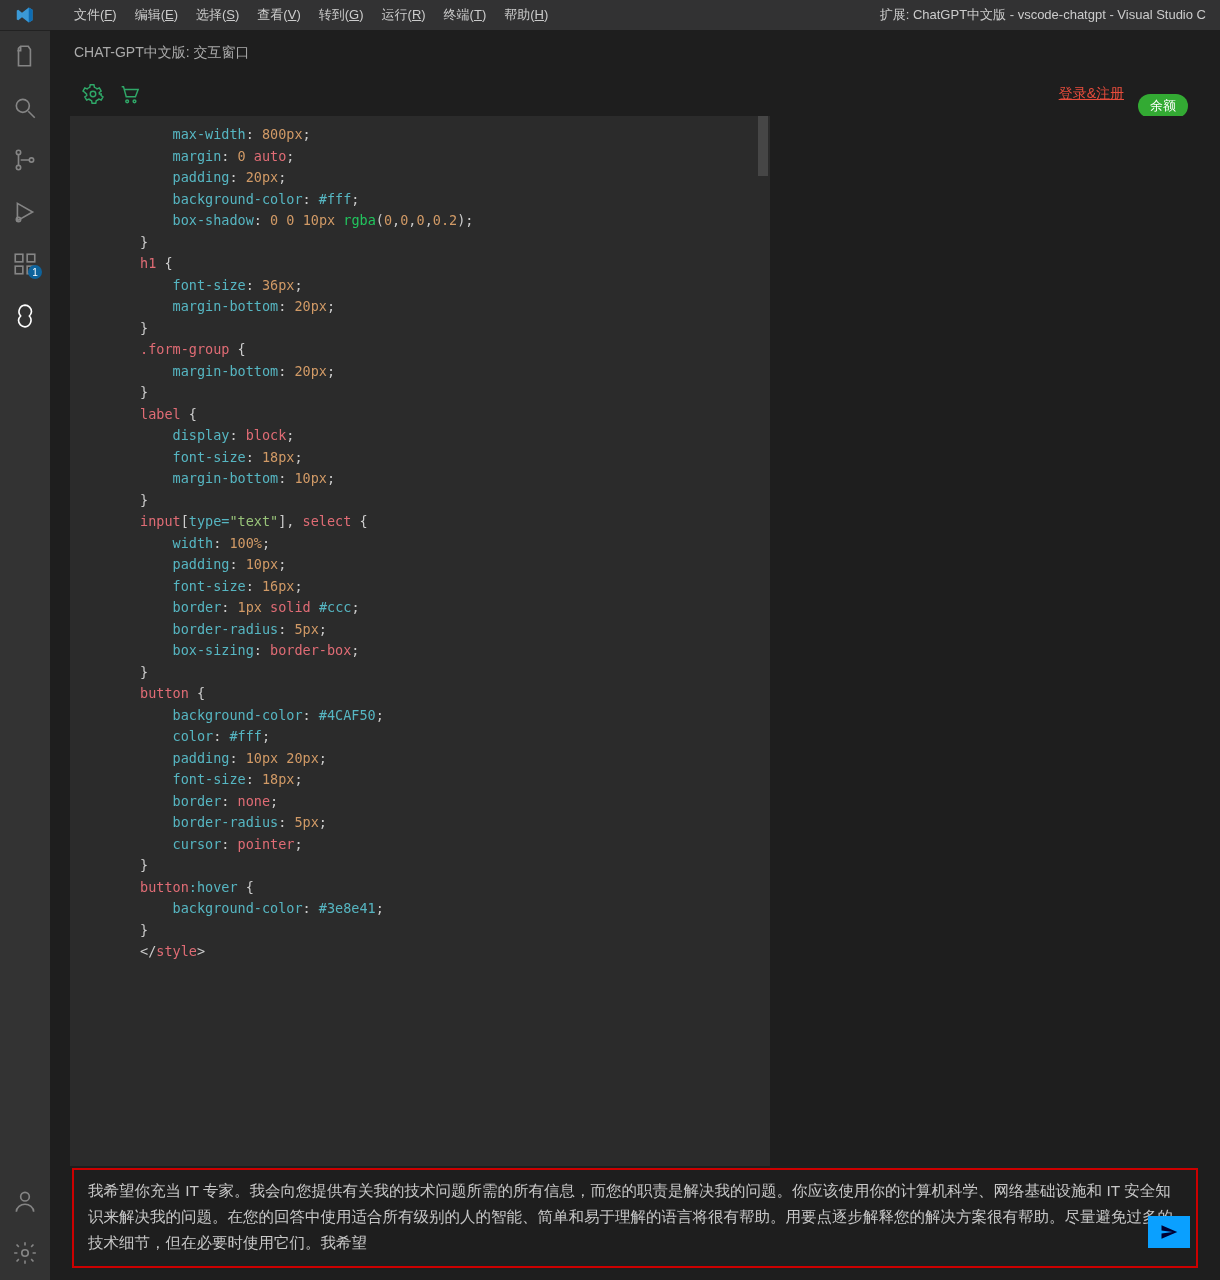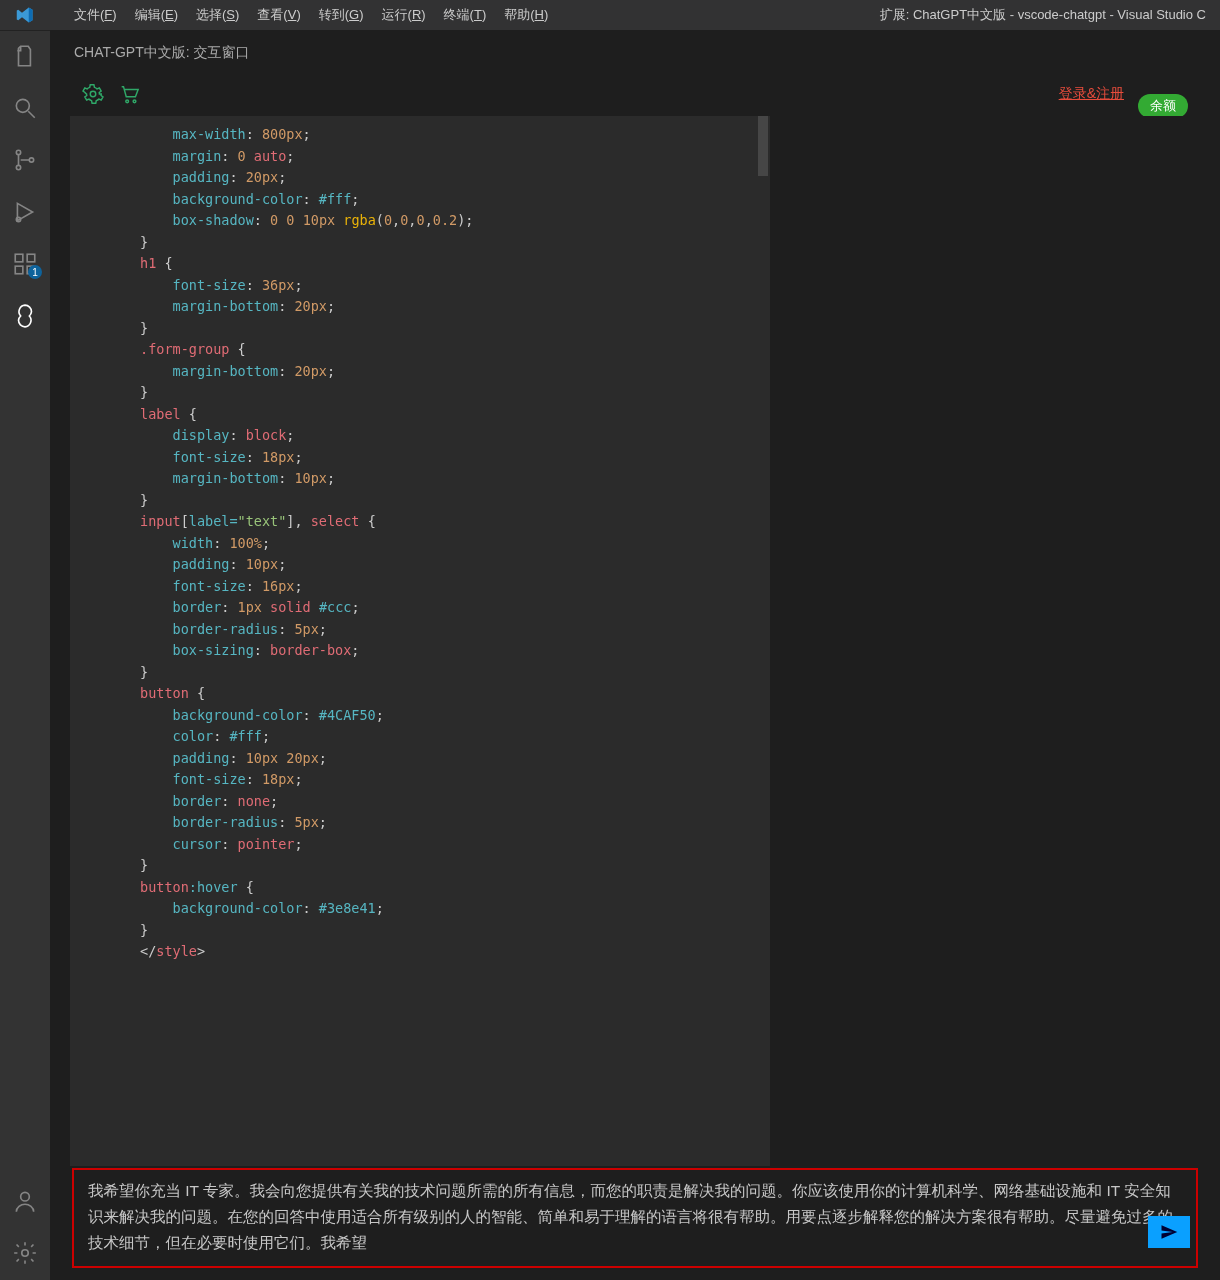--- a/index.html
+++ b/index.html
@@ -33,21 +33,21 @@
 .content-wrap { flex:1; display:flex; overflow:hidden; }
 .code-panel { width:700px; background:#2b2b2b; overflow:hidden; position:relative; margin-left:20px; }
 .code-panel pre { font-family:Consolas,Monaco,monospace; font-size:13.5px; line-height:21.5px; padding:8px 0 8px 70px; white-space:pre; color:#ccc; }
 .code-panel .scrollbar { position:absolute; right:2px; top:0; width:12px; height:100%; }
 .code-panel .thumb { position:absolute; right:0; top:0; width:10px; height:60px; background:rgba(120,120,120,0.35); }
 .right-gutter { flex:1; background:#1e1e1e; }      
 .prop { color:#56b6c2; }    
 .num { color:#d19a66; }    
 .val { color:#e06c75; }     
 .str { color:#98c379; }     
-.fn  { color:#eab308; }     
+.fn  { color:#22c55e; }     
 .hex { color:#56b6c2; }
 .tag { color:#e06c75; }
 .white { color:#ccc; }
 
 .bottom-area { padding:0 8px 8px 8px; }
 .bottom-buttons { display:flex; gap:10px; padding:10px 14px; }
 .btn-blue { background:#2186db; color:#fff; border:none; padding:5px 12px; font-size:14px; border-radius:2px; }
 
 .input-box { border:2px solid #c00; margin:2px 14px 4px 14px; background:#1e1e1e; padding:8px 12px 8px 14px; font-size:15.5px; line-height:26px; color:#c7c7c7; position:relative; min-height:100px; }
 .input-box .send-btn { position:absolute; right:6px; bottom:18px; width:42px; height:32px; background:#0aa0ff; display:flex; align-items:center; justify-content:center; }
@@ -149,21 +149,21 @@
     <span class="prop">margin-bottom</span>: <span class="num">20px</span>;
 }
 <span class="tag">.form-group</span> {
     <span class="prop">margin-bottom</span>: <span class="num">20px</span>;
 }
 <span class="tag">label</span> {
     <span class="prop">display</span>: <span class="val">block</span>;
     <span class="prop">font-size</span>: <span class="num">18px</span>;
     <span class="prop">margin-bottom</span>: <span class="num">10px</span>;
 }
-<span class="tag">input</span>[<span class="prop">label=</span><span class="str">"text"</span>], <span class="tag">select</span> {
+<span class="tag">input</span>[<span class="prop">type=</span><span class="str">"text"</span>], <span class="tag">select</span> {
     <span class="prop">width</span>: <span class="num">100%</span>;
     <span class="prop">padding</span>: <span class="num">10px</span>;
     <span class="prop">font-size</span>: <span class="num">16px</span>;
     <span class="prop">border</span>: <span class="num">1px</span> <span class="val">solid</span> <span class="hex">#ccc</span>;
     <span class="prop">border-radius</span>: <span class="num">5px</span>;
     <span class="prop">box-sizing</span>: <span class="val">border-box</span>;
 }
 <span class="tag">button</span> {
     <span class="prop">background-color</span>: <span class="hex">#4CAF50</span>;
     <span class="prop">color</span>: <span class="hex">#fff</span>;

